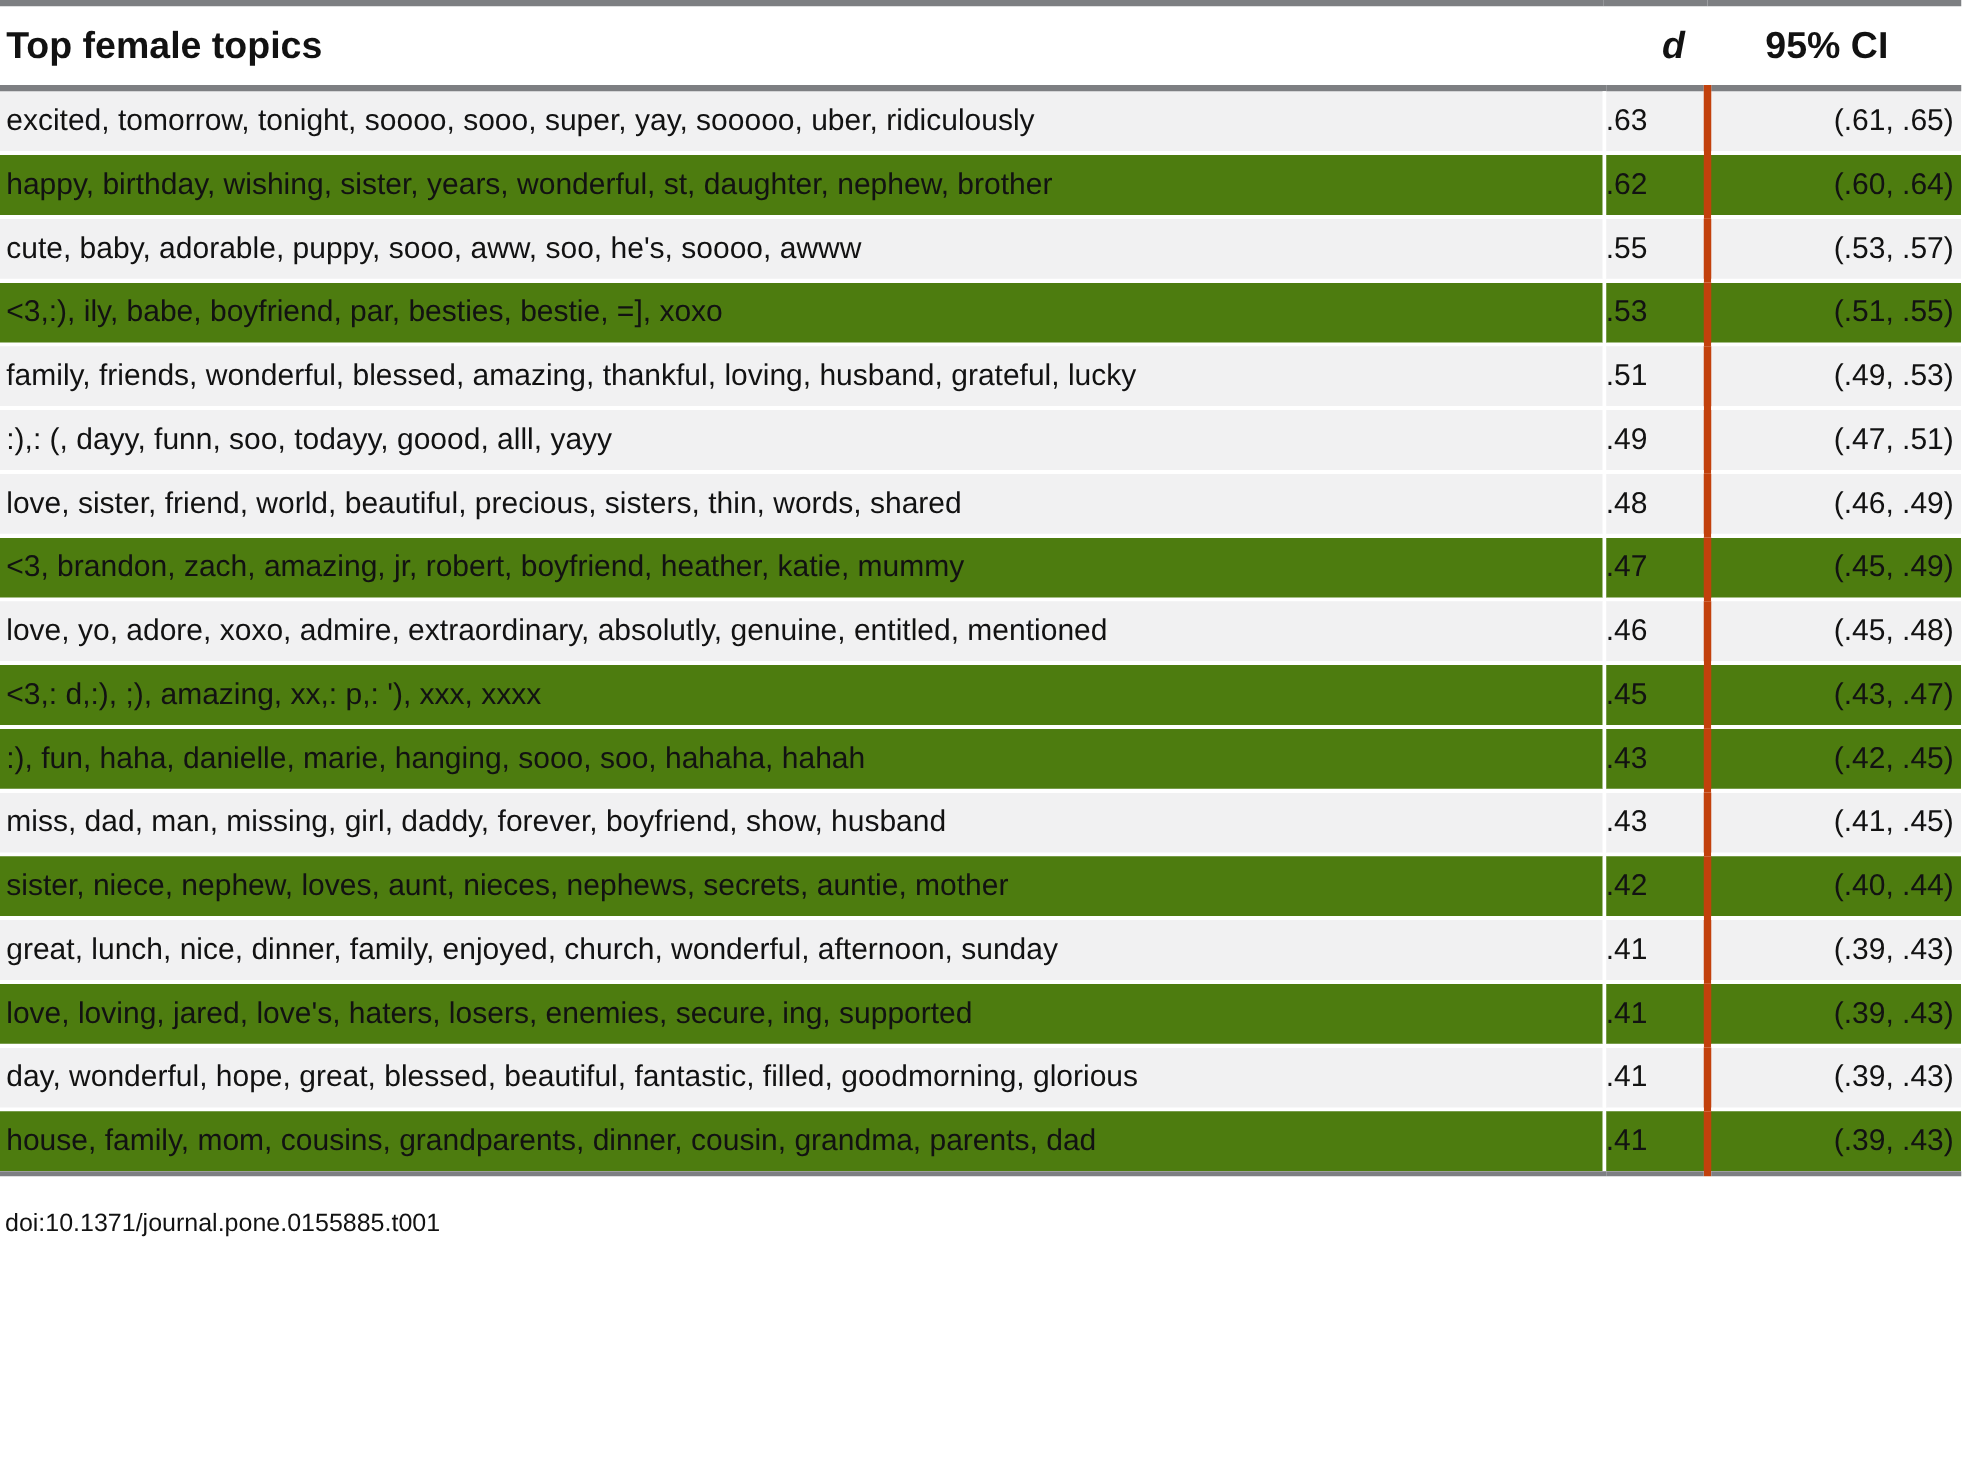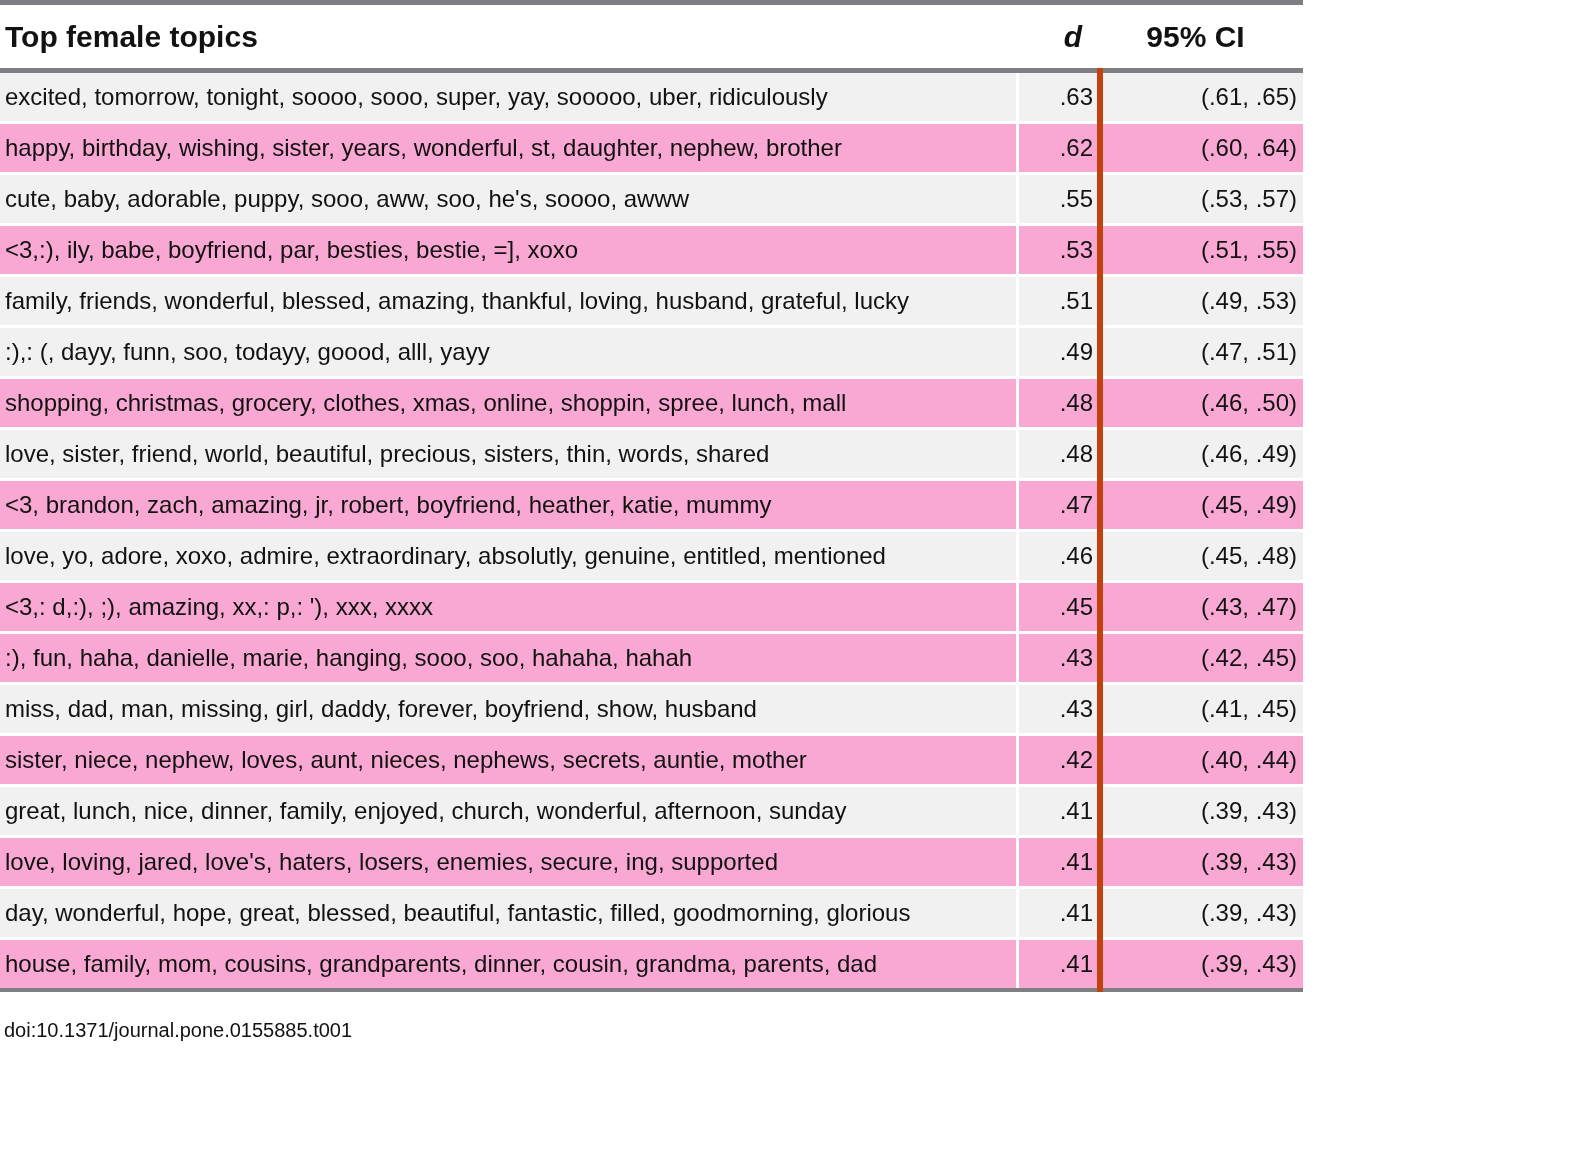--- a/index.html
+++ b/index.html
@@ -3,21 +3,21 @@
 <meta charset="utf-8">
 <style>
   html, body {
     margin: 0;
     padding: 0;
     background: #ffffff;
     font-family: "Liberation Sans", "DejaVu Sans", sans-serif;
     color: #121212;
   }
   .paper {
-    width: 1303px;
+    width: 1569px;
     margin: 0;
   }
   table.topics-table {
     border-collapse: collapse;
     table-layout: fixed;
     width: 100%;
   }
   col.col-topic { width: auto; }
   col.col-d     { width: 83px; }
   col.col-ci    { width: 203px; }
@@ -47,33 +47,32 @@
 
   tbody td {
     font-size: 24px;
     line-height: 34px;
     padding: 7px 0 7px 5px;
     border-bottom: 3px solid #ffffff;
     white-space: nowrap;
     overflow: hidden;
   }
   tbody td.cell-d {
-    text-align: right;
     border-left: 3px solid #ffffff;
     padding-left: 0;
     padding-right: 4px;
   }
   tbody td.cell-ci {
     text-align: right;
     border-left: 6px solid #c2410c;
     padding-left: 0;
     padding-right: 6px;
   }
   tr.row-light td { background: #f1f1f2; }
-  tr.row-dark  td { background: #f9a8d4; }
+  tr.row-dark  td { background: #4d7c0f; }
   tbody tr:last-child td { border-bottom: 4px solid #7d7f82; margin-top: 24px; }
 
   .doi-caption {
     font-size: 20px;
     line-height: 34px;
     margin: 21px 0 0 4px;
     color: #121212;
   }
 </style>
 </head>
@@ -116,25 +115,20 @@
         </tr>
         <tr class="row-light">
           <td class="cell-topic">family, friends, wonderful, blessed, amazing, thankful, loving, husband, grateful, lucky</td>
           <td class="cell-d">.51</td>
           <td class="cell-ci">(.49, .53)</td>
         </tr>
         <tr class="row-light">
           <td class="cell-topic">:),: (, dayy, funn, soo, todayy, goood, alll, yayy</td>
           <td class="cell-d">.49</td>
           <td class="cell-ci">(.47, .51)</td>
-        </tr>
-        <tr class="row-dark">
-          <td class="cell-topic">shopping, christmas, grocery, clothes, xmas, online, shoppin, spree, lunch, mall</td>
-          <td class="cell-d">.48</td>
-          <td class="cell-ci">(.46, .50)</td>
         </tr>
         <tr class="row-light">
           <td class="cell-topic">love, sister, friend, world, beautiful, precious, sisters, thin, words, shared</td>
           <td class="cell-d">.48</td>
           <td class="cell-ci">(.46, .49)</td>
         </tr>
         <tr class="row-dark">
           <td class="cell-topic">&lt;3, brandon, zach, amazing, jr, robert, boyfriend, heather, katie, mummy</td>
           <td class="cell-d">.47</td>
           <td class="cell-ci">(.45, .49)</td>

